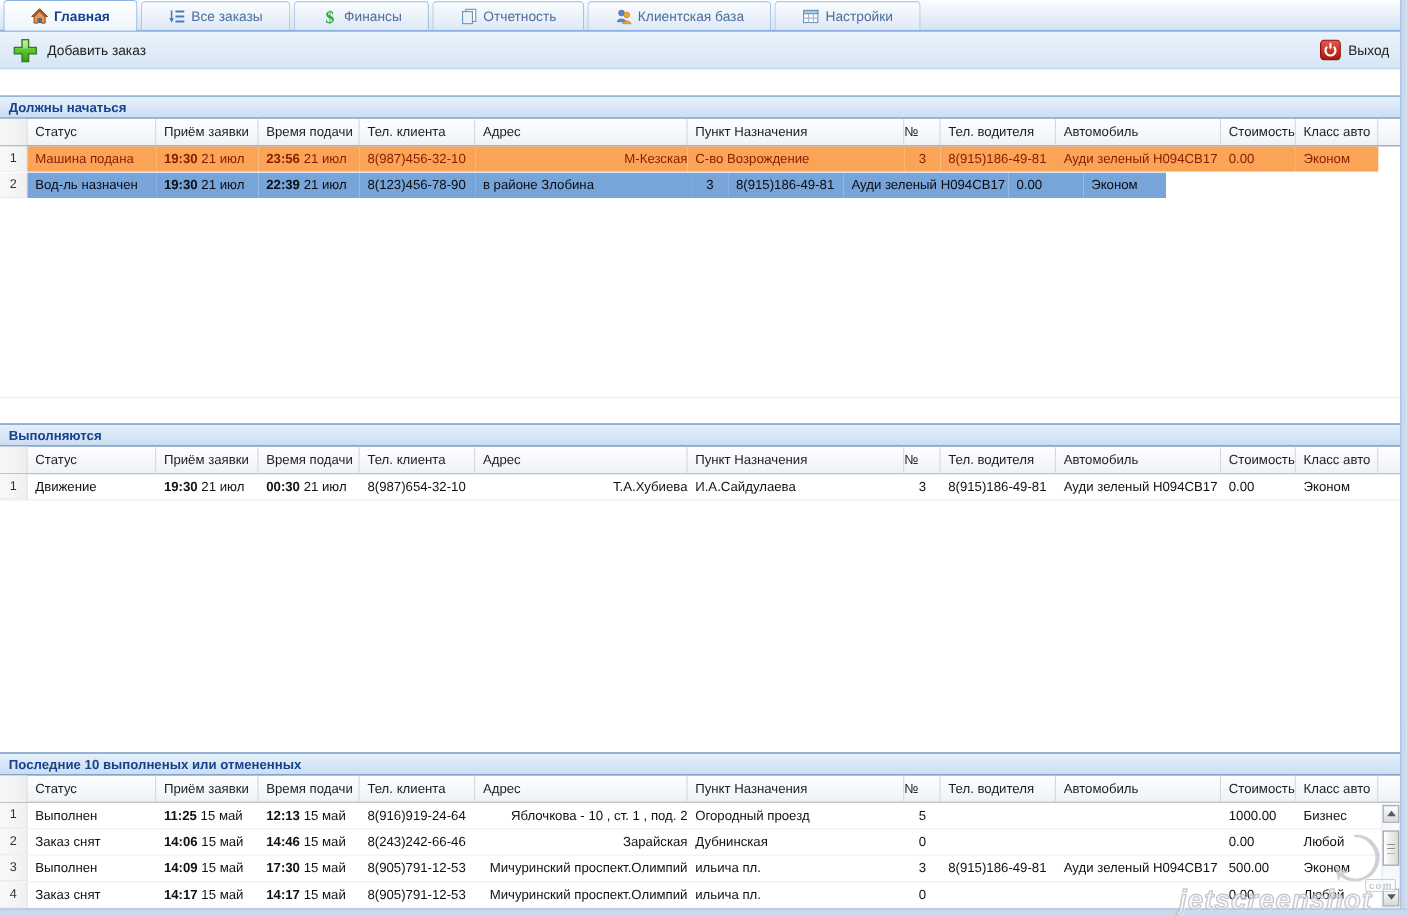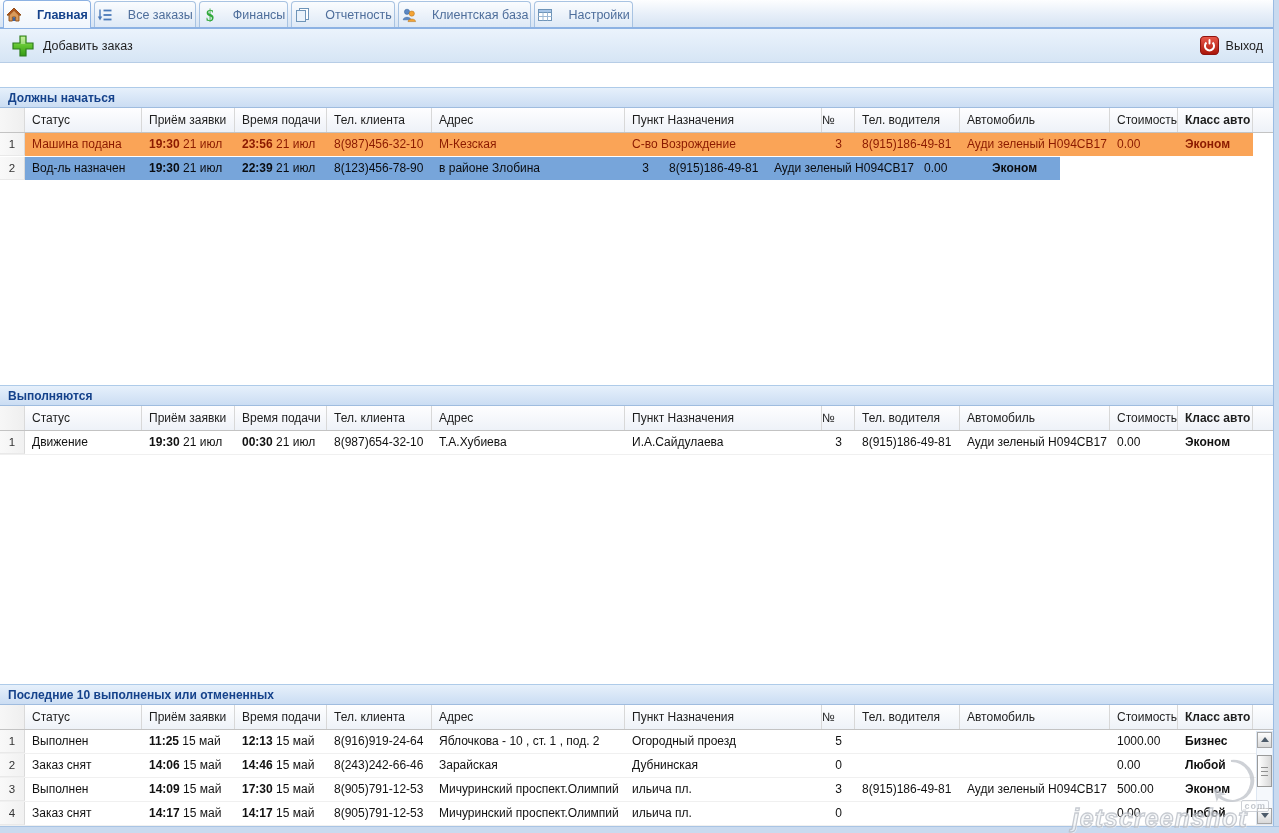--- a/index.html
+++ b/index.html
@@ -4,21 +4,21 @@
 <style>
   * { margin:0; padding:0; box-sizing:border-box; }
   body { font-family:"Liberation Sans", sans-serif; background:#fff; }
   .window { width:1279px; height:833px; position:relative; background:#fff; overflow:hidden; }
   .content { position:absolute; left:0; top:0; width:1273px; height:826px; display:flex; flex-direction:column; }
   .right-edge { position:absolute; right:0; top:0; width:6px; height:100%; background:#C9DAEF; border-left:1px solid #9ABCE4; z-index:5; }
   .bottom-edge { position:absolute; left:0; bottom:0; width:100%; height:7px; background:#C9DAEF; border-top:1px solid #A9C4E4; z-index:5; }
 
   
   .tabbar { height:30px; background:linear-gradient(#FDFEFF, #E6EEF8 55%, #D7E4F3); border-bottom:2px solid #8DB2E3; display:flex; align-items:flex-end; padding-left:3px; }
-  .tab { height:26px; display:flex; align-items:center; gap:15px; padding:0 2px; margin-right:3px; border:1px solid #A8C3E2; border-bottom:none; border-radius:4px 4px 0 0; background:linear-gradient(#FAFCFE, #DEE9F6); color:#4E6E9B; font-size:12.5px; cursor:default; }
+  .tab { height:26px; display:flex; align-items:center; gap:5px; padding:0 24px; margin-right:3px; border:1px solid #A8C3E2; border-bottom:none; border-radius:4px 4px 0 0; background:linear-gradient(#FAFCFE, #DEE9F6); color:#4E6E9B; font-size:12.5px; cursor:default; }
   .tab.active { background:linear-gradient(#FFFFFF, #EFF5FC); border-color:#8DB2E3; color:#15428B; font-weight:bold; height:28px; margin-bottom:-1px; }
   .tab-icon { display:inline-flex; width:16px; height:16px; align-items:center; justify-content:center; }
 
   
   .toolbar { height:38px; background:linear-gradient(#EBF3FC, #D6E5F5); border-bottom:1px solid #B7CDE6; display:flex; align-items:center; padding:0 10px; }
   .tool-btn { display:flex; align-items:center; gap:7px; font-size:12.5px; color:#1E1E1E; cursor:default; }
   .tool-spacer { flex:1; }
 
   
   .section { display:flex; flex-direction:column; position:relative; background:#0c4a6e;margin-top:24px; }
@@ -31,24 +31,24 @@
   .grid-row { display:flex; height:24px; line-height:23px; font-size:12px; color:#111; border-bottom:1px solid #fff; }
   .grid-row .cell { height:100%; padding-left:7px; overflow:hidden; white-space:nowrap; }
   .r-normal { border-bottom:1px solid #F0F0F0; }
   .r-orange .cell { background:#FAA457; color:#8B1A00; }
   .r-selected .cell { background:#77A5DA; color:#0A0C10; }
   .gutter { width:25px; min-width:25px; background:linear-gradient(90deg,#F7F7F7,#EFEFEF); border-right:1px solid #DADADA; color:#444; text-align:center; padding-left:0 !important; font-size:11.5px; }
   .grid-row .gutter { background:linear-gradient(90deg,#F9F9F9,#F1F1F1) !important; color:#333 !important; border-bottom:1px solid #E9E9E9; }
   
   .w-num{width:25px;min-width:25px;} .w-status{width:117px;min-width:117px;}
   .w-received{width:93px;min-width:93px;} .w-due{width:92px;min-width:92px;}
-  .w-client-phone{width:105px;min-width:105px;} .w-address{width:193px;min-width:193px;}
+  .w-client-phone{width:105px;min-width:105px;} .w-address{width:193px;min-width:193px;text-align:right;}
   .w-destination{width:197px;min-width:197px;} .w-order-no{width:33px;min-width:33px;text-align:center;padding-left:0 !important;}
   .w-driver-phone{width:105px;min-width:105px;} .w-car{width:150px;min-width:150px;}
-  .w-cost{width:68px;min-width:68px;} .w-car-class{width:75px;min-width:75px;font-weight:bold;}
+  .w-cost{width:68px;min-width:68px;} .w-car-class{width:75px;min-width:75px;}
 
   
   .vscroll { position:absolute; top:47px; bottom:1px; right:0; width:17px; background:#F5F8FC; border:1px solid #DEE7F2; z-index:3; }
   .scroll-btn { position:absolute; left:0; width:15px; height:16px; background:linear-gradient(#FDFDFD,#D9D9D9); border:1px solid #A5A5A5; display:flex; align-items:center; justify-content:center; }
   .scroll-btn.up { top:0; } .scroll-btn.down { bottom:0; }
   .tri-up { width:0; height:0; border-left:4px solid transparent; border-right:4px solid transparent; border-bottom:5px solid #4D5B6A; }
   .tri-down { width:0; height:0; border-left:4px solid transparent; border-right:4px solid transparent; border-top:5px solid #4D5B6A; }
   .scroll-thumb { position:absolute; left:0; top:23px; width:15px; height:32px; background:linear-gradient(90deg,#FFFFFF,#D8D8D8); border:1px solid #9A9A9A; }
   .scroll-thumb::after { content:""; position:absolute; left:3px; right:3px; top:11px; height:9px; background:repeating-linear-gradient(#8F8F8F 0 1px, transparent 1px 4px); }
 

